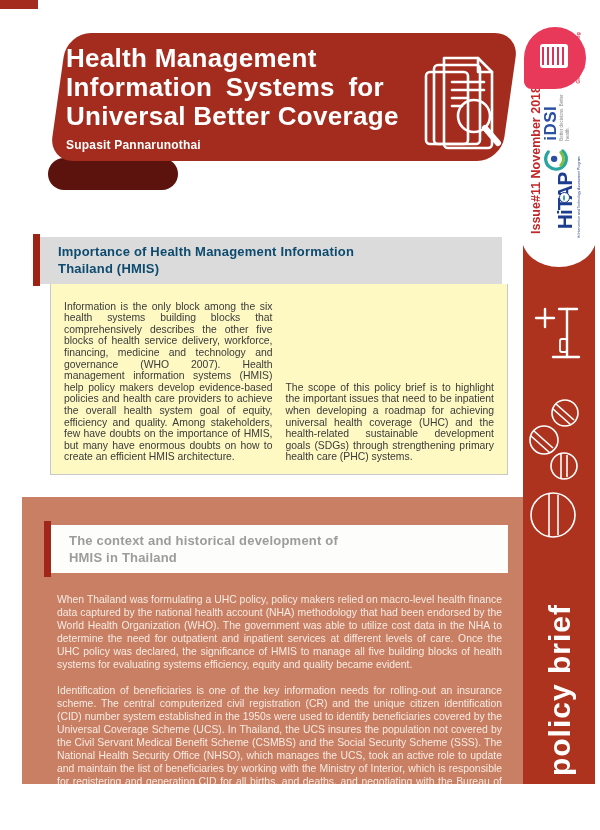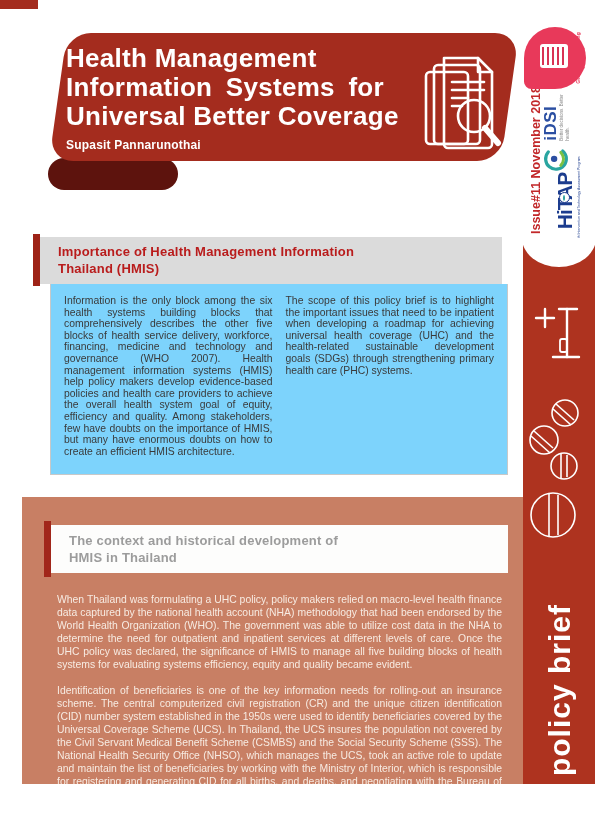--- a/index.html
+++ b/index.html
@@ -76,26 +76,26 @@
   .band-label{
     position:absolute;left:460px;top:673px;width:200px;height:34px;
     transform:rotate(-90deg);
     color:#fff;font-size:30px;font-weight:700;letter-spacing:1px;text-align:center;line-height:34px;
   }
   
   .s1-accent{position:absolute;left:33px;top:234px;width:7px;height:52px;background:#9e2317;}
   .s1-bar{
     position:absolute;left:40px;top:237px;width:462px;height:47px;background:#dbdbdb;
     box-sizing:border-box;padding:7px 0 0 18px;
-    color:#b91c1c;font-size:13px;font-weight:700;line-height:16.5px;letter-spacing:.2px;
+    color:#0c4a6e;font-size:13px;font-weight:700;line-height:16.5px;letter-spacing:.2px;
   }
   .s1-box{
-    position:absolute;left:50px;top:284px;width:458px;height:191px;background:#7dd3fc;
+    position:absolute;left:50px;top:284px;width:458px;height:191px;background:#fef9c3;
     border:1px solid #c8c8c8;border-top:none;box-sizing:border-box;
-    padding:11px 13px;display:flex;gap:13px;
+    padding:11px 13px;display:flex;gap:13px;align-items:flex-end;
   }
   .s1-col{
     flex:1;font-size:10.4px;line-height:11.6px;color:#3a3a3a;text-align:justify;
   }
   
   .s2-bg{position:absolute;left:22px;top:497px;width:501px;height:333px;background:#c87f64;}
   .s2-accent{position:absolute;left:44px;top:521px;width:7px;height:56px;background:#a1261a;}
   .s2-bar{
     position:absolute;left:51px;top:525px;width:457px;height:48px;background:#fdfdfc;
     box-sizing:border-box;padding:8px 15px 0 18px;

